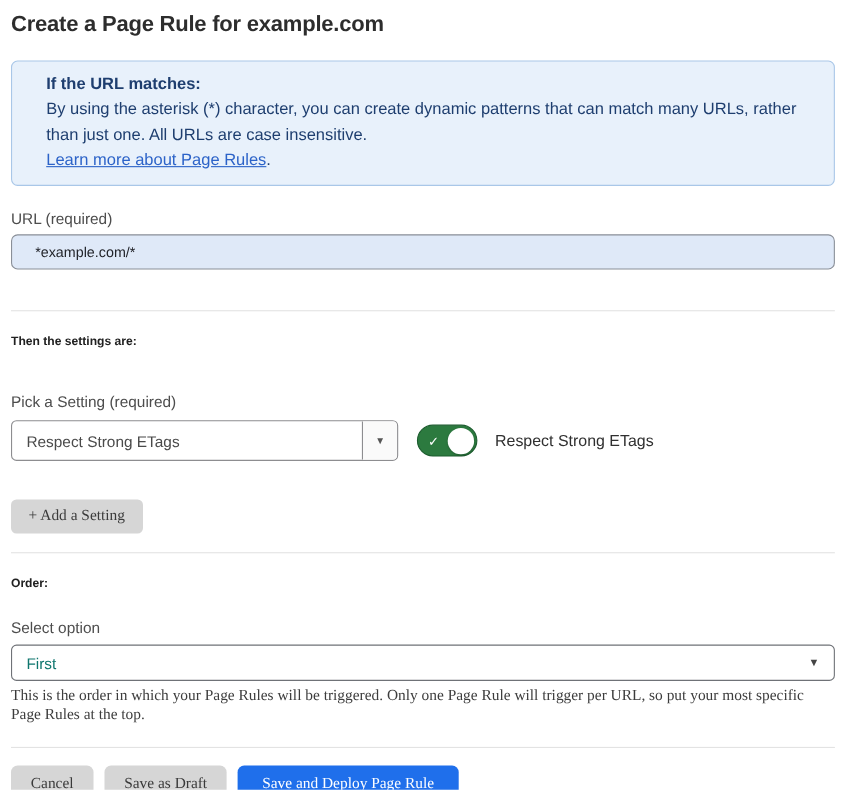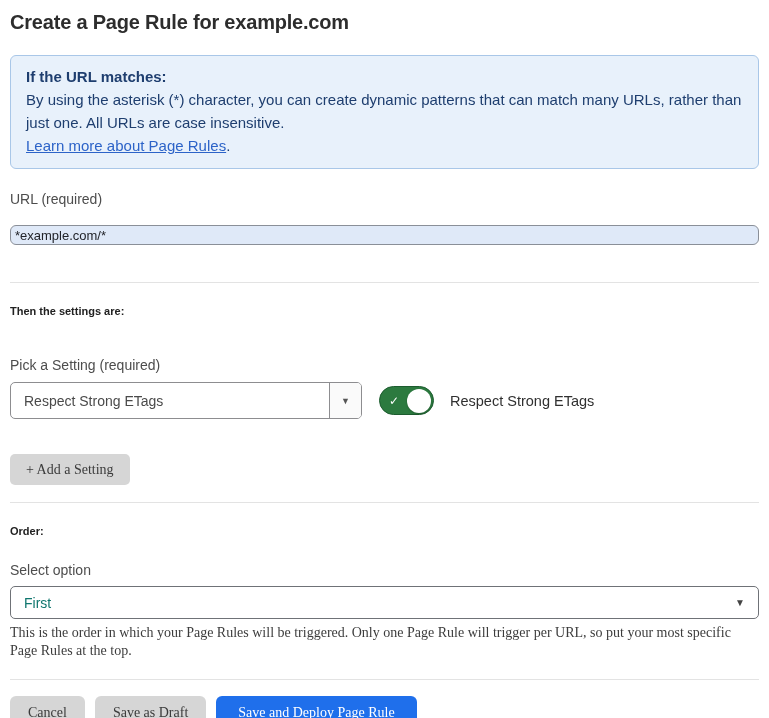--- a/index.html
+++ b/index.html
@@ -15,46 +15,46 @@
     margin: 10px 0 0 0;
     font-size: 20px; line-height: 24px; font-weight: 700;
     color: #2d2d2d;
     letter-spacing: -0.2px;
   }
   .info-box {
     margin-top: 21px;
     background: var(--info-bg, #e8f1fb);
     border: 1px solid var(--info-border, #a9c7e8);
     border-radius: 6px;
-    padding: 9px 15px 11px 15px;
+    padding: 9px 15px 11px 31px;
     color: var(--info-text, #1e3e6f);
     font-size: 15px; line-height: 23px;
   }
   .info-box p { margin: 0; }
   .info-heading { font-weight: 700; }
   .info-link-line a {
     color: var(--link-blue, #2c63c8);
     text-decoration: underline;
     cursor: pointer;
   }
   .field-label {
     display: block;
     margin-top: 22px;
     font-size: 14px; line-height: 16px;
     color: #4d4d4d;
   }
   .url-input {
     display: block;
-    margin-top: 18px;
+    margin-top: 6px;
     width: 100%;
-    height: 20px;
+    height: 32px;
     background: var(--input-bg, #dfe9f8);
     border: 1px solid #8a8f98;
     border-radius: 6px;
-    padding: 0 4px;
+    padding: 0 21px;
     font-family: "Liberation Sans", "DejaVu Sans", sans-serif;
     font-size: 13px;
     color: #22242a;
   }
   hr.divider {
     border: none;
     border-top: 1px solid #e3e3e3;
     margin: 0;
   }
   hr.d1 { margin-top: 37px; }

